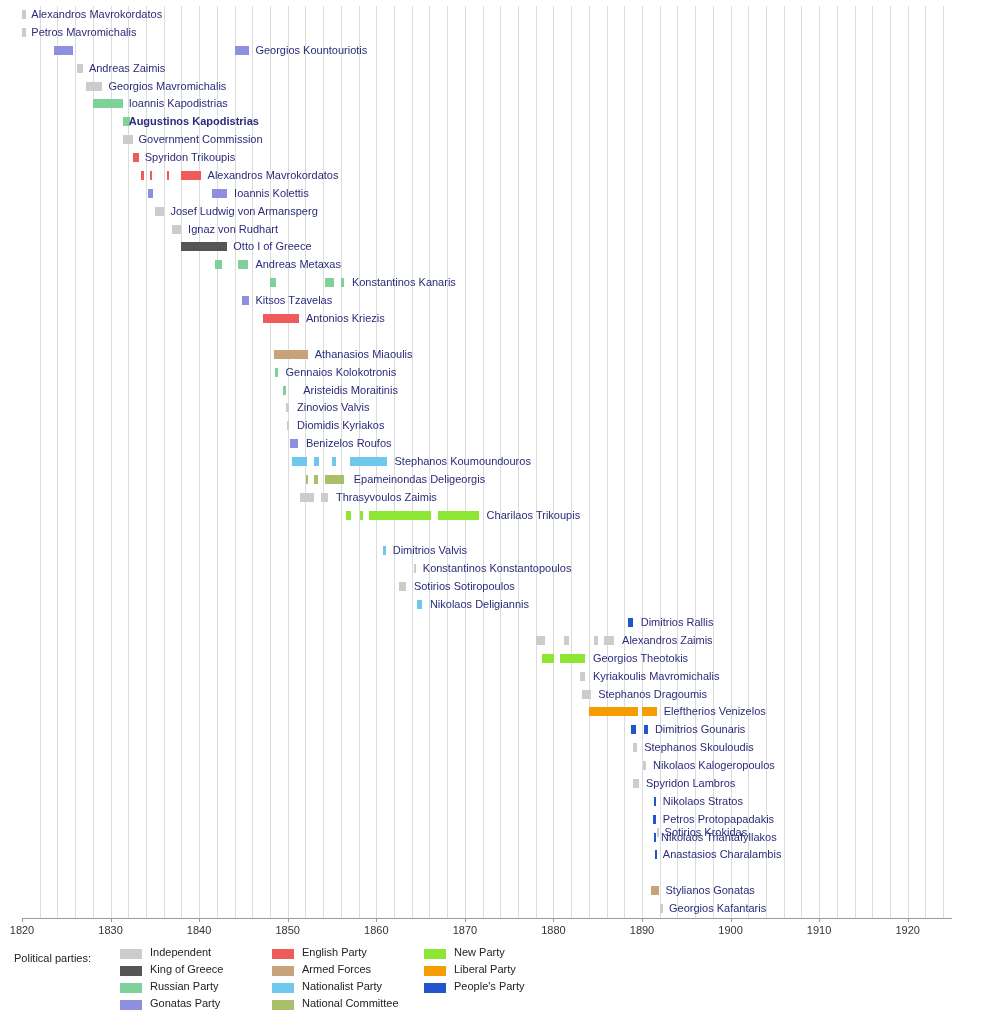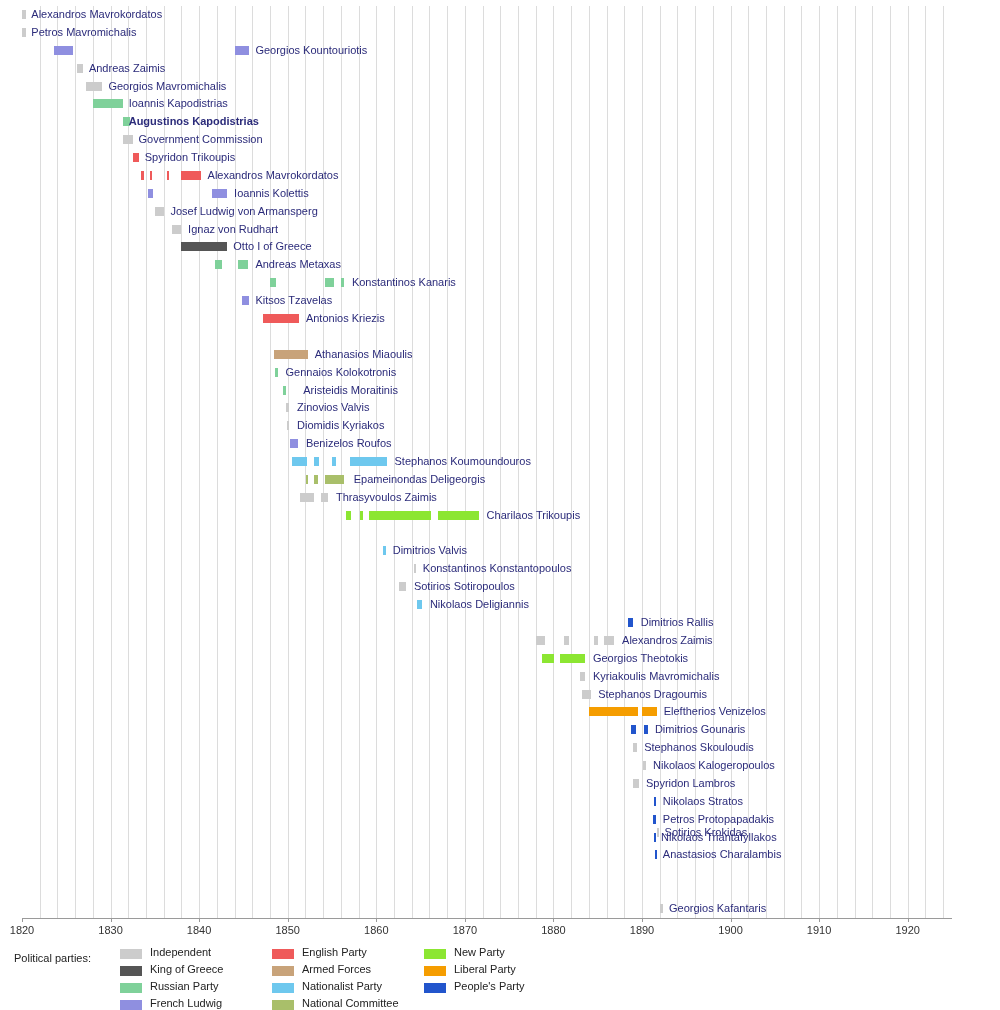--- a/index.html
+++ b/index.html
@@ -360,20 +360,24 @@
         <div class="label" style="left: 639.1px;">Nikolaos Triantafyllakos</div>
       </div>
       <div class="row" style="top: 840.47px; left: 0px; width: 930px;">
         <div class="bar" title="Anastasios Charalambis — People's Party" style="left: 633.3px; width: 2px; background: rgb(34, 85, 204);"></div>
         <div class="label" style="left: 640.8px;">Anastasios Charalambis</div>
       </div>
       <div class="row" style="top: 818px; left: 0px; width: 930px;">
         <div class="bar" title="Sotirios Krokidas — Independent" style="left: 635.1px; width: 2px; background: rgb(204, 204, 204);"></div>
         <div class="label" style="left: 642.6px;">Sotirios Krokidas</div>
       </div>
+      <div class="row" style="top: 876.24px; left: 0px; width: 930px;">
+        <div class="bar" title="Stylianos Gonatas — Armed Forces" style="left: 628.9px; width: 8px; background: rgb(200, 163, 122);"></div>
+        <div class="label" style="left: 643.5px;">Stylianos Gonatas</div>
+      </div>
       <div class="row" style="top: 894.12px; left: 0px; width: 930px;">
         <div class="bar" title="Georgios Kafantaris — Independent" style="left: 637.7px; width: 3.5px; background: rgb(204, 204, 204);"></div>
         <div class="label" style="left: 647px;">Georgios Kafantaris</div>
       </div>
     </div>
   <div class="axis-line"></div>
   <div id="axis-ticks">
       <div class="tick" style="left: 22px;"></div>
       <div class="ticklabel" style="left: 22px;">1820</div>
       <div class="tick" style="left: 110.6px;"></div>
@@ -410,21 +414,21 @@
         <div class="legend-item">
           <span class="swatch" style="background: rgb(85, 85, 85);"></span>
           <span class="legend-label">King of Greece</span>
         </div>
         <div class="legend-item">
           <span class="swatch" style="background: rgb(127, 209, 154);"></span>
           <span class="legend-label">Russian Party</span>
         </div>
         <div class="legend-item">
           <span class="swatch" style="background: rgb(143, 143, 224);"></span>
-          <span class="legend-label">French Ludwig</span>
+          <span class="legend-label">Gonatas Party</span>
         </div>
       </div>
       <div class="legend-col" style="left: 272px;">
         <div class="legend-item">
           <span class="swatch" style="background: rgb(239, 90, 90);"></span>
           <span class="legend-label">English Party</span>
         </div>
         <div class="legend-item">
           <span class="swatch" style="background: rgb(200, 163, 122);"></span>
           <span class="legend-label">Armed Forces</span>

